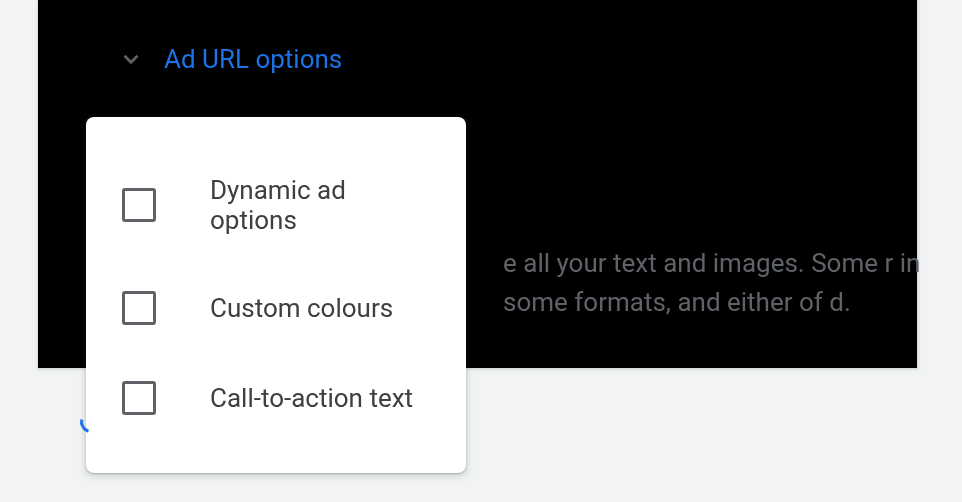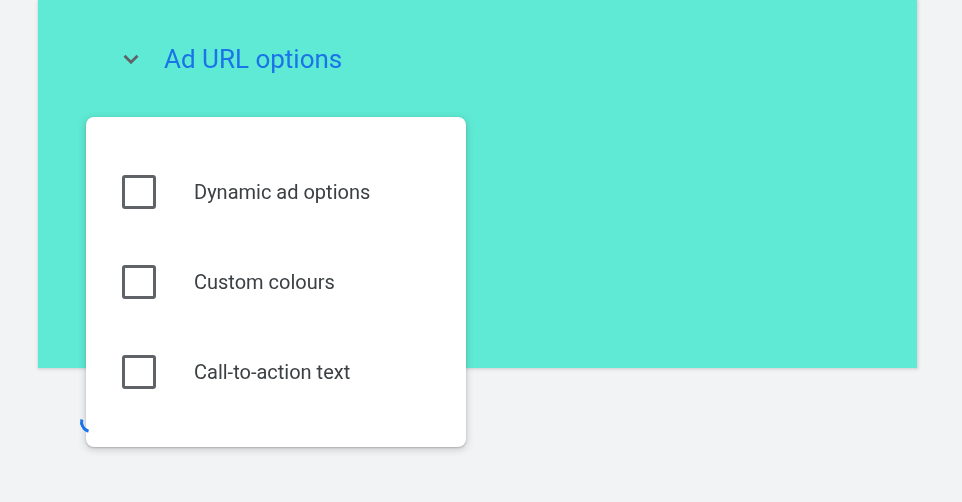--- a/index.html
+++ b/index.html
@@ -9,21 +9,21 @@
     }
     body {
       font-family: 'Google Sans', Roboto, Arial, sans-serif;
       background: #f1f3f4;
       width: 962px;
       height: 502px;
       overflow: hidden;
       position: relative;
     }
     .card {
-      background: #5eead4;
+      background: #000000;
       position: absolute;
       left: 38px;
       top: 0;
       width: 880px;
       height: 368px;
       border-right: 1px solid #dadce0;
       box-shadow: 0 1px 2px rgba(60,64,67,0.1), 0 1px 3px 1px rgba(60,64,67,0.08);
     }
     .expand-row {
       position: absolute;
@@ -75,22 +75,23 @@
     }
     .checkbox {
       width: 34px;
       height: 34px;
       border: 3px solid #5f6368;
       border-radius: 3px;
       flex-shrink: 0;
     }
     .popup-item-label {
       color: #3c4043;
-      font-size: 20px;
+      font-size: 26px;
       font-weight: 400;
+      margin-left: 16px;
     }
     .partial-circle {
       position: absolute;
       left: 80px;
       top: 411px;
       width: 22px;
       height: 22px;
       border: 3px solid #1a73e8;
       border-radius: 50%;
       border-right-color: transparent;
@@ -105,20 +106,21 @@
 <div class="card">
   <div class="expand-row">
     <span class="chevron">
       <svg width="26" height="26" viewBox="0 0 24 24" fill="none" stroke="#5f6368" stroke-width="2.5">
         <polyline points="6 9 12 15 18 9"></polyline>
       </svg>
     </span>
     <span class="expand-label">Ad URL options</span>
   </div>
 
+  <div class="background-text">e all your text and images. Some r in some formats, and either of d.</div>
 </div>
 
 <div class="popup">
   <div class="popup-item">
     <div class="checkbox"></div>
     <span class="popup-item-label">Dynamic ad options</span>
   </div>
   <div class="popup-item">
     <div class="checkbox"></div>
     <span class="popup-item-label">Custom colours</span>

